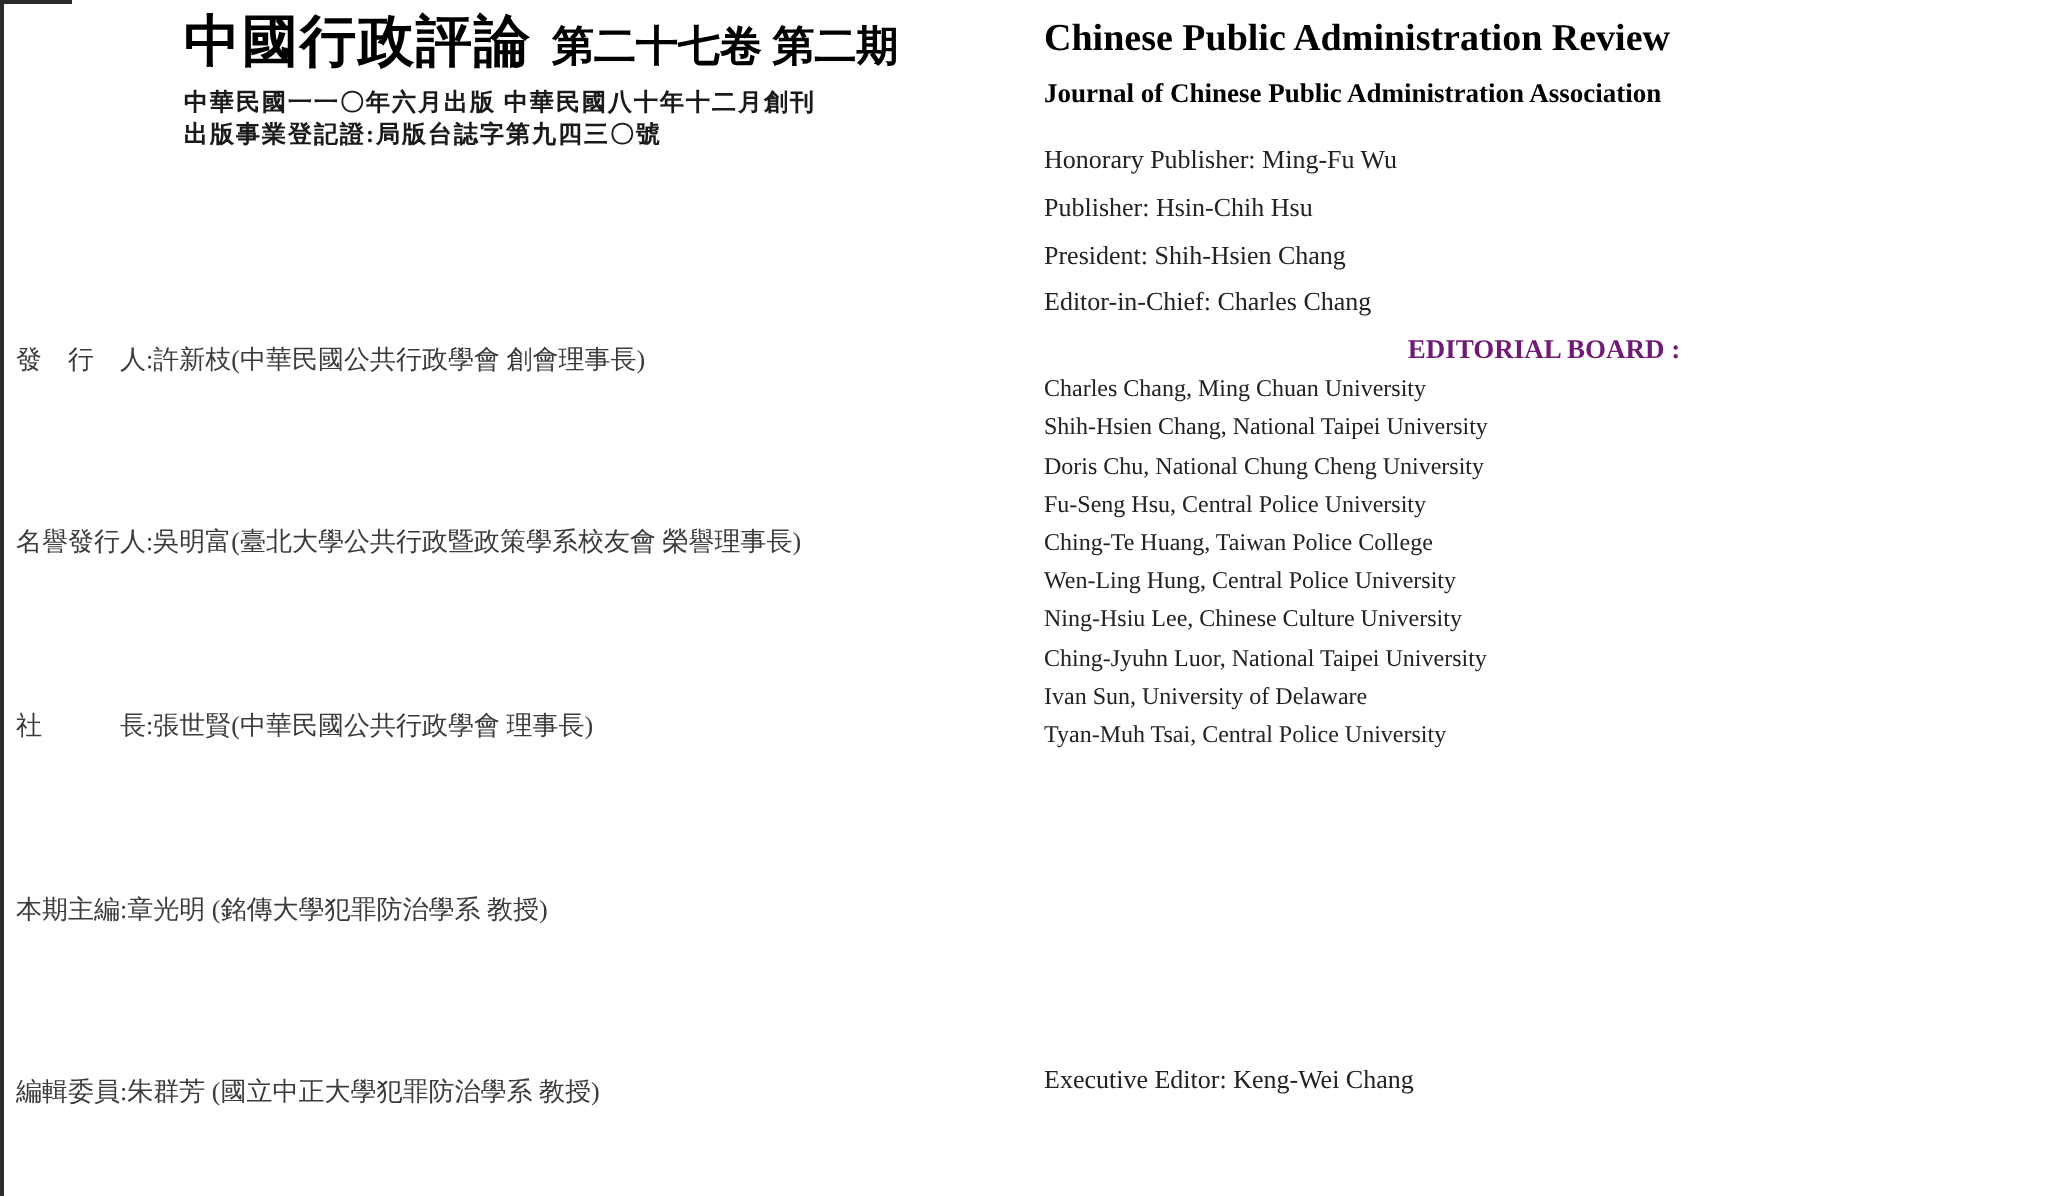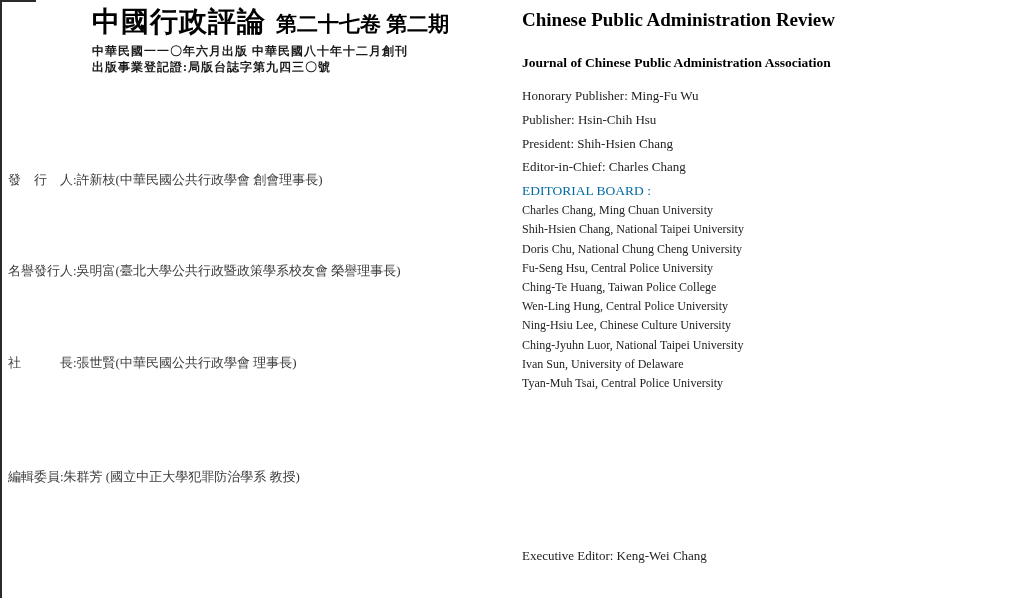--- a/index.html
+++ b/index.html
@@ -16,24 +16,24 @@
   .left-col { position:absolute; left:8px; top:4px; width:502px; }
   .l-title-row { margin-left:84px; line-height:36px; white-space:nowrap; color:#000; font-weight:bold; }
   .l-title-main { font-size:28px; letter-spacing:1px; }
   .l-title-sub  { font-size:21px; margin-left:10px; }
   .l-pub { margin-left:84px; font-weight:bold; font-size:12px; line-height:15.5px; color:#1a1a1a; letter-spacing:1px; }
   .l-lines { margin-top:2px; font-size:13px; line-height:22.9px; color:#3b3b3b; white-space:pre-wrap; }
 
   
   .right-col { position:absolute; left:522px; top:8px; width:500px; color:#222; }
   .r-title    { font-size:19px; font-weight:bold; color:#000; line-height:24px; }
-  .r-subtitle { font-size:13.5px; font-weight:bold; color:#000; margin-top:22px; line-height:18px; }
+  .r-subtitle { font-size:13.5px; font-weight:bold; color:#000; margin-top:6px; line-height:18px; }
   .r-vol      { font-size:13.5px; font-weight:bold; color:#000; margin-top:6px; line-height:18px; padding-left:78px; white-space:pre-wrap; }
   .r-staff    { margin-top:12px; font-size:13px; line-height:23.8px; }
-  .r-board-heading { font-size:13.5px; font-weight:normal; color:#0369a1; line-height:20px; margin-top:2px; }
+  .r-board-heading { font-size:13.5px; font-weight:bold; color:#701a75; line-height:20px; margin-top:2px;text-align:center; }
   .r-board    { font-size:12px; line-height:19.2px; }
   .r-footer   { font-size:13px; line-height:25px; white-space:pre-wrap; }
 </style>
 </head>
 <body>
 
 <div class="edge-left"></div>
 <div class="edge-top"></div>
 
 <div class="left-col">
@@ -45,20 +45,21 @@
 
   <div class="l-lines">
     
   
       <div>發　行　人:許新枝(中華民國公共行政學會 創會理事長)</div>
     
       <div>名譽發行人:吳明富(臺北大學公共行政暨政策學系校友會 榮譽理事長)</div>
     
       <div>社　　　長:張世賢(中華民國公共行政學會 理事長)</div>
     
+      <div>本期主編:章光明 (銘傳大學犯罪防治學系 教授)</div>
     
       <div>編輯委員:朱群芳 (國立中正大學犯罪防治學系 教授)</div>
     
       
     
       
     
       
     
       

